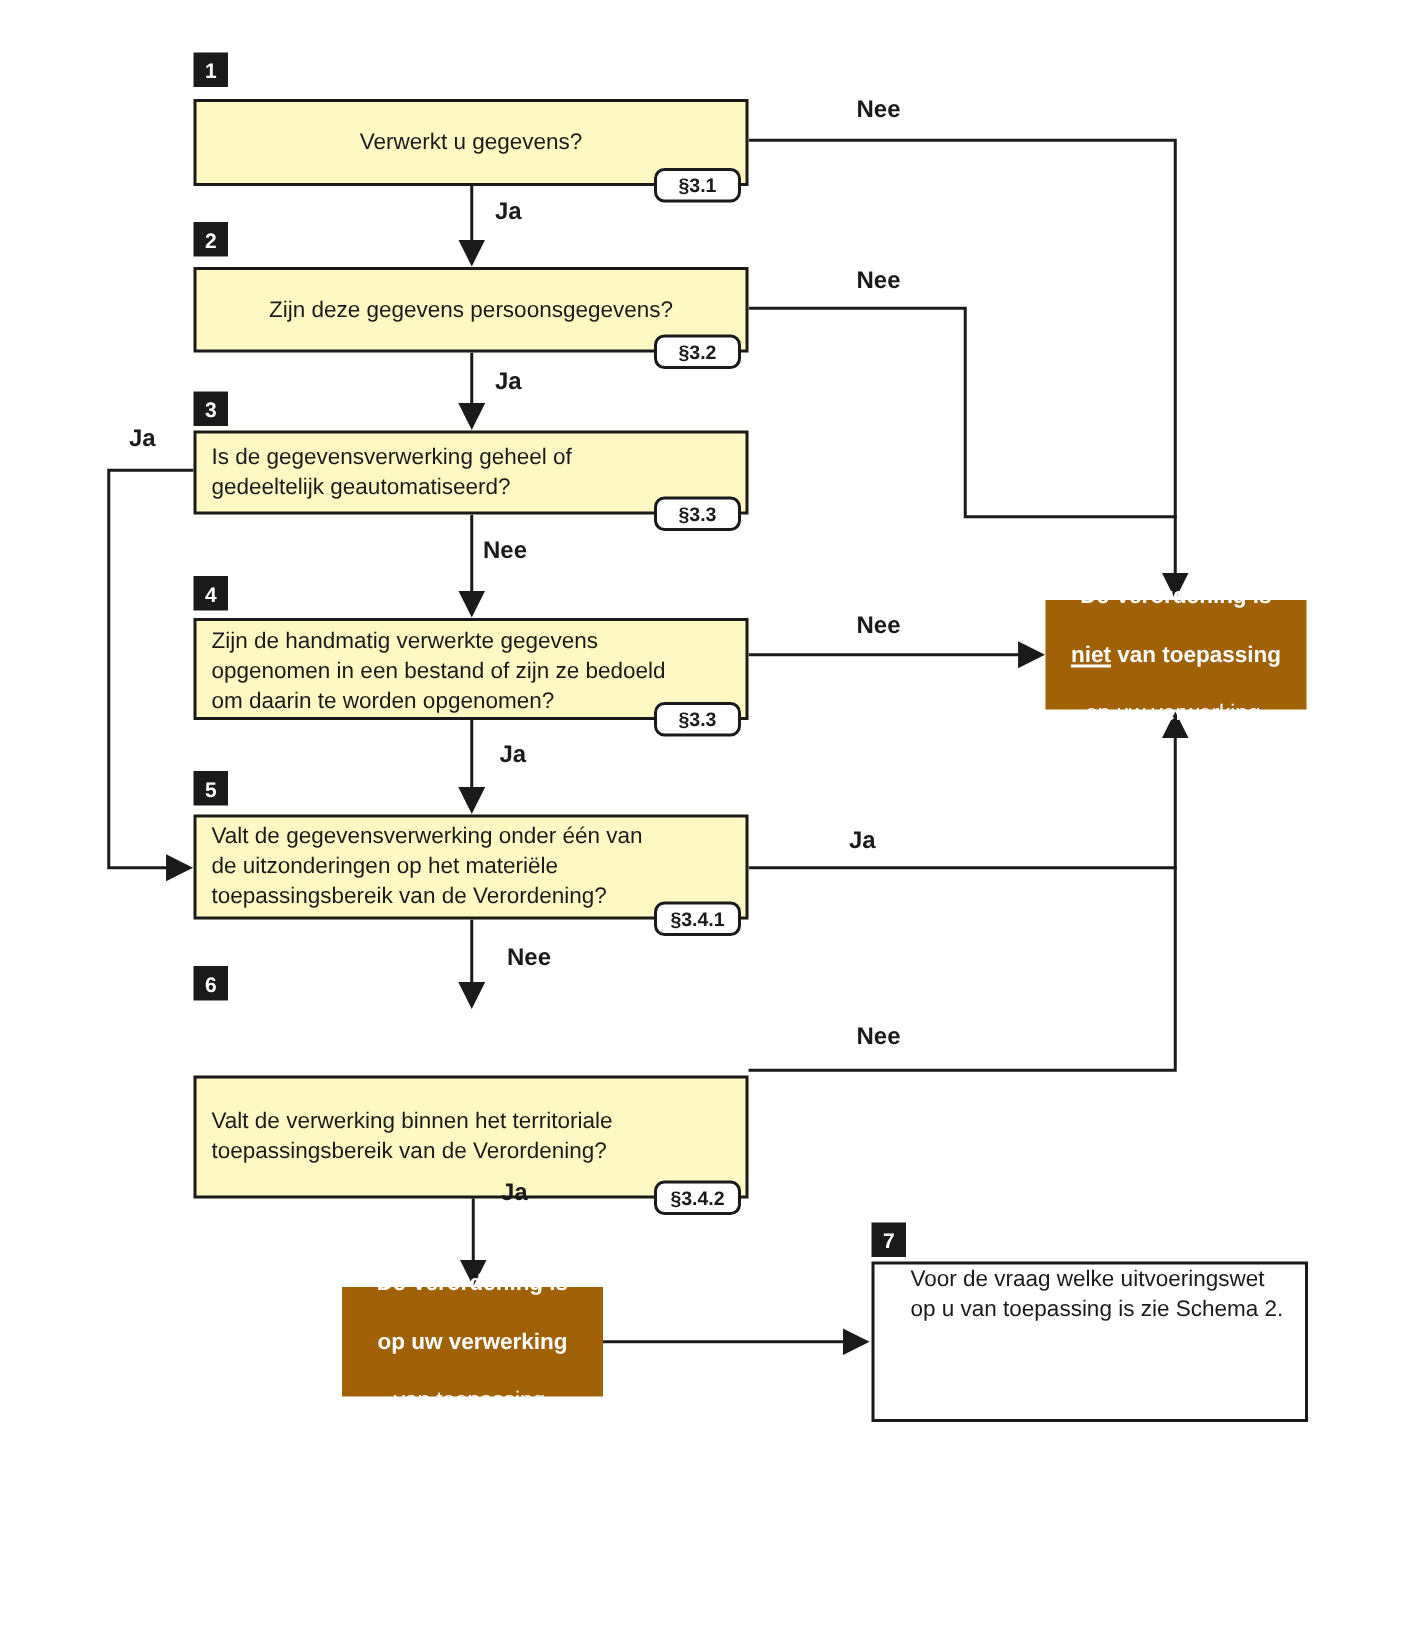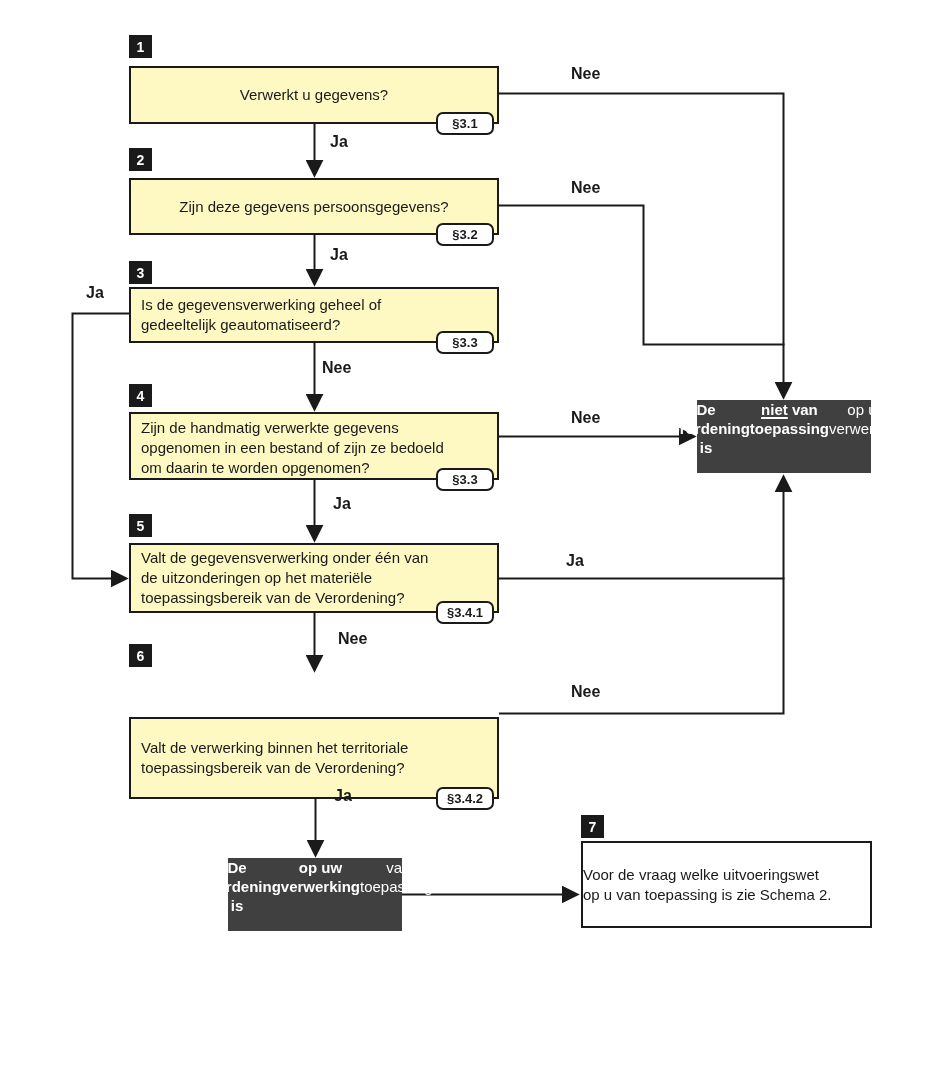--- a/index.html
+++ b/index.html
@@ -30,31 +30,31 @@
        display:flex;align-items:center;justify-content:center;font-size:13px;font-weight:600;}
 
   .lbl{position:absolute;font-size:16px;font-weight:600;line-height:18px;}
   .l-q1ja{left:330px;top:133px;}  .l-q1nee{left:571px;top:65px;}
   .l-q2ja{left:330px;top:246px;}  .l-q2nee{left:571px;top:179px;}
   .l-q3ja{left:86px;top:284px;}   .l-q3nee{left:322px;top:359px;}
   .l-q4ja{left:333px;top:495px;}  .l-q4nee{left:571px;top:409px;}
   .l-q5nee{left:338px;top:630px;} .l-q5ja{left:566px;top:552px;}
   .l-q6ja{left:334px;top:787px;}  .l-q6nee{left:571px;top:683px;}
 
-  .outcome{position:absolute;background:#404040;color:#ffffff;text-align:center;
-           font-size:15px;line-height:19px;display:flex;
-           justify-content:center;box-sizing:border-box;}
+  .outcome{position:absolute;background:#a16207;color:#ffffff;text-align:center;
+           font-size:15px;line-height:19px;display:flex;flex-direction:column;
+           justify-content:center;box-sizing:border-box;gap:20px;}
   .out-no{left:697px;top:400px;width:174px;height:73px;}
   .out-yes{left:228px;top:858px;width:174px;height:73px;}
   .outcome .b{font-weight:700;}
   .outcome .u{text-decoration:underline;text-decoration-thickness:2px;text-underline-offset:2px;}
 
-  .info{position:absolute;left:581px;top:841px;width:291px;height:87px;border:2px solid #1a1a1a;
-        box-sizing:border-box;background:#ffffff;display:flex;align-items:center;
-        padding-left:0;font-size:15px;line-height:20px;white-space:pre-line;}
+  .info{position:absolute;left:581px;top:841px;width:291px;height:107px;border:2px solid #1a1a1a;
+        box-sizing:border-box;background:#ffffff;display:flex;align-items:flex-start;
+        padding-left:24px;font-size:15px;line-height:20px;white-space:pre-line;}
 </style>
 </head>
 <body>
 
 <div class="canvas">
 
   <svg class="wires" viewBox="0 0 939 1091" xmlns="http://www.w3.org/2000/svg">
     <defs>
       <marker id="arrow" viewBox="0 0 10 10" refX="8.5" refY="5" markerWidth="9" markerHeight="9" orient="auto-start-reverse">
         <path d="M0,0 L10,5 L0,10 Z" fill="#1a1a1a"></path>

